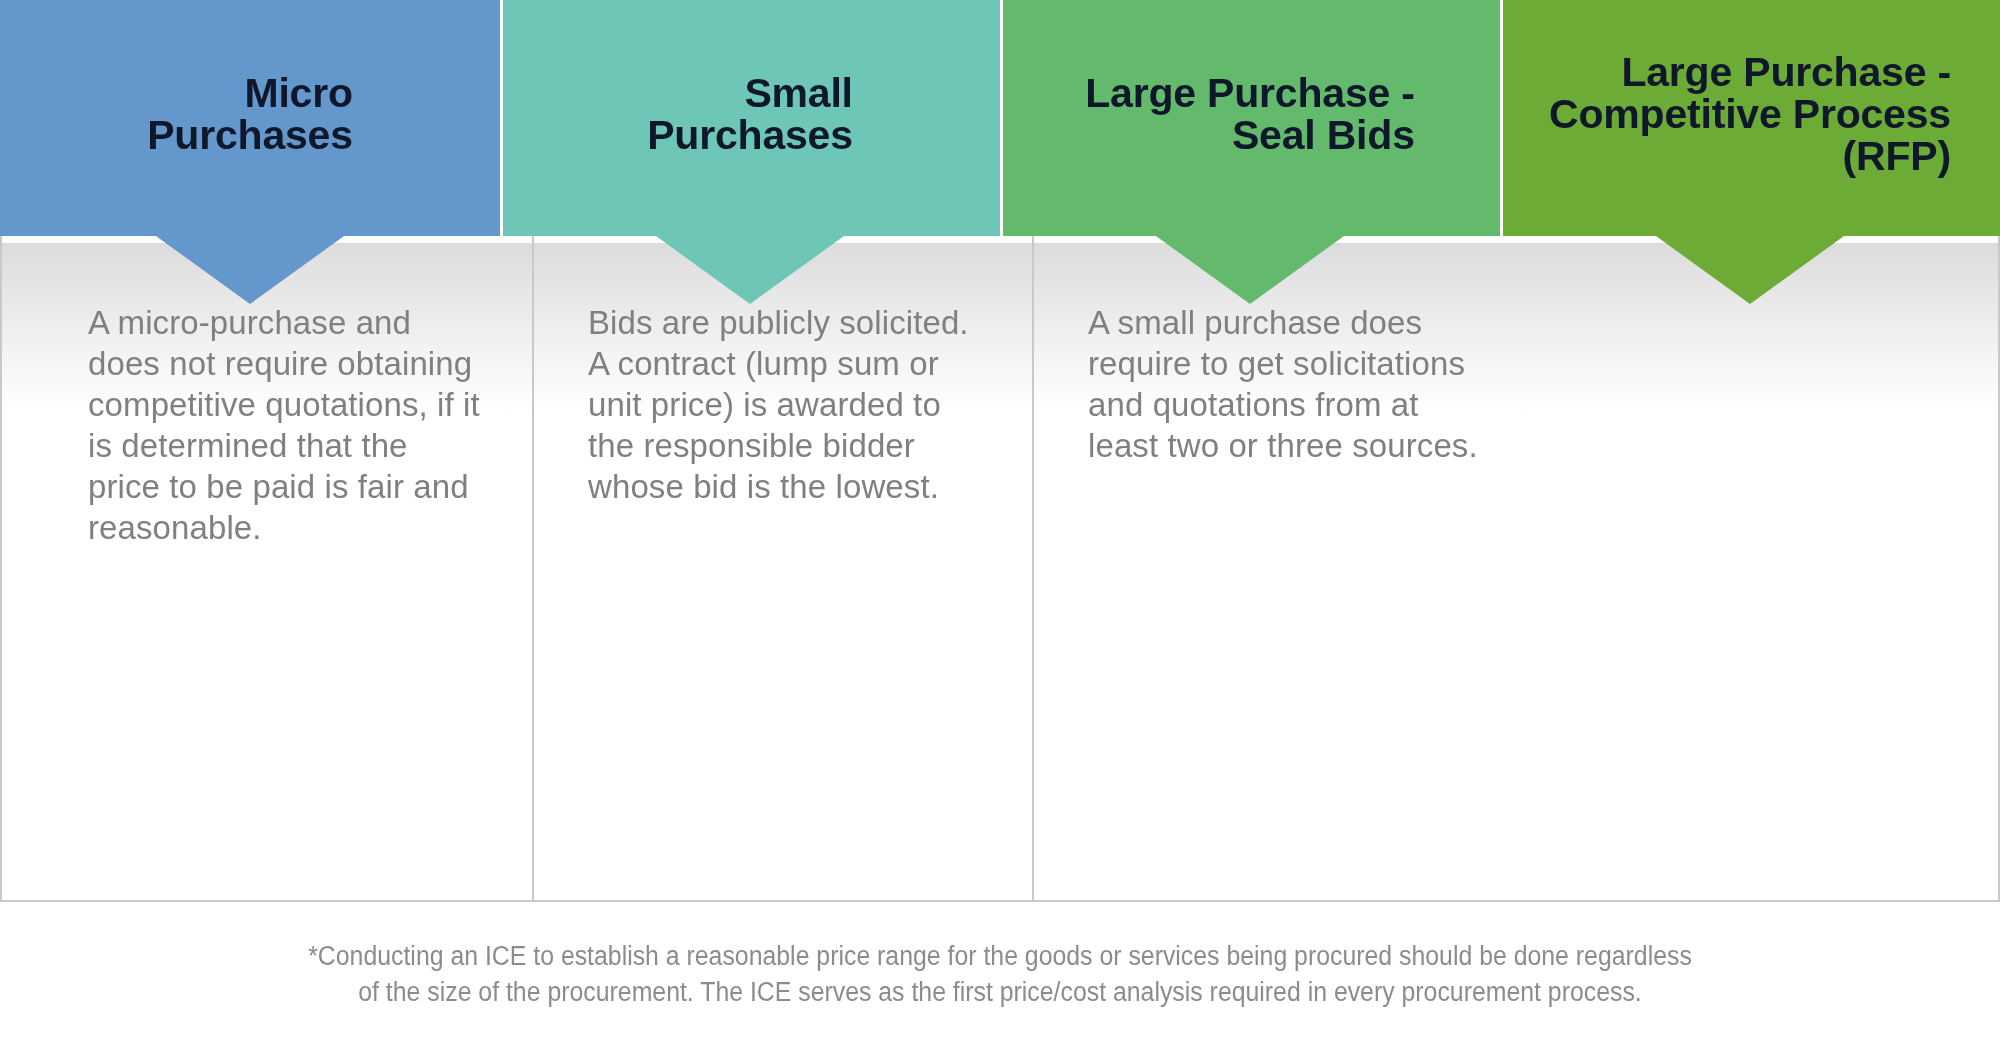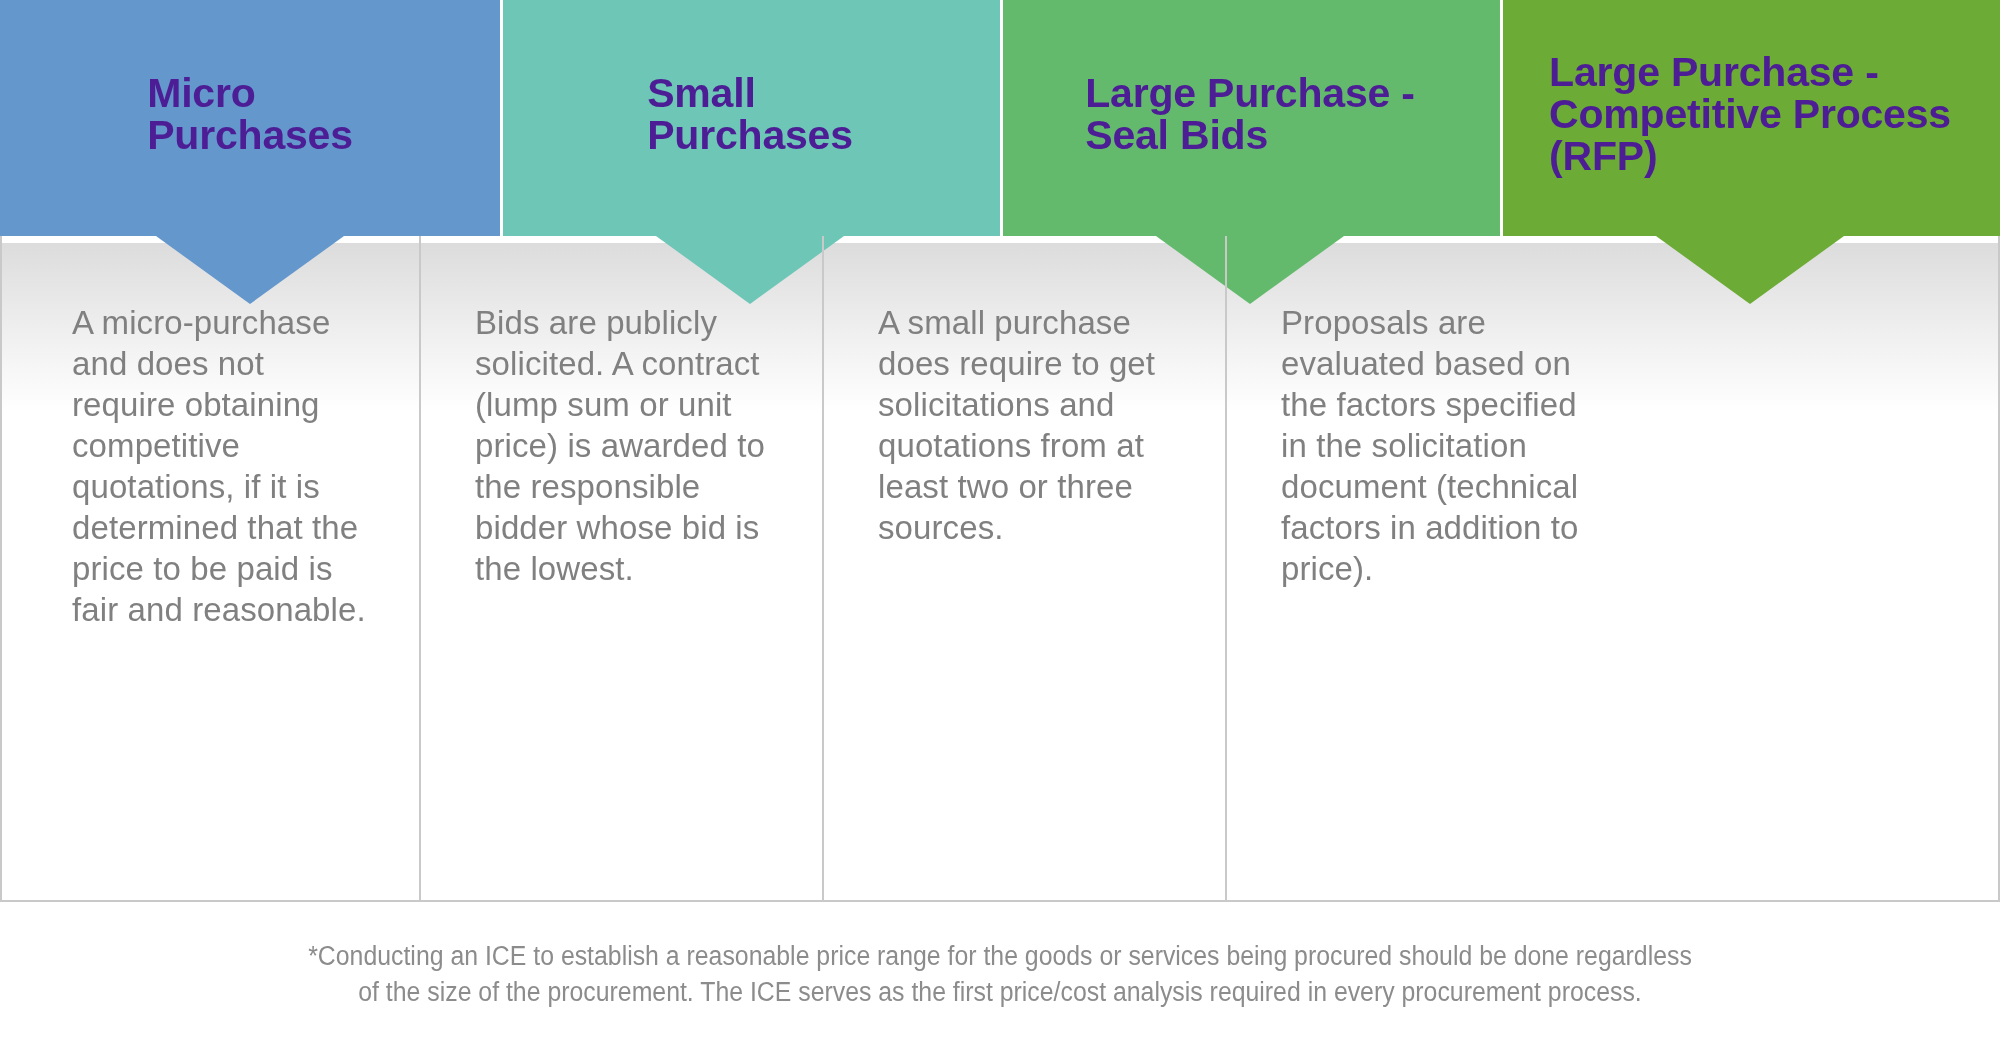--- a/index.html
+++ b/index.html
@@ -42,25 +42,25 @@
     position: absolute;
     left: 0;
     top: 0;
     width: 3px;
     height: 236px;
     background: #ffffff;
   }
   .header-col:first-child .sep { display: none; }
 
   .header-title {
-    color: #4c1d95;
+    color: #0f172a;
     font-size: 41px;
     font-weight: bold;
     line-height: 1.02;
-    text-align: left;
+    text-align: right;
     white-space: pre-line;
     letter-spacing: -0.2px;
   }
 
   
   .notch {
     position: absolute;
     left: 50%;
     top: 236px;
     transform: translateX(-50%);
@@ -77,25 +77,26 @@
     left: 0;
     top: 243px;
     width: 2000px;
     height: 170px;
     background: linear-gradient(to bottom, #dcdcdc 0%, #e9e9e9 35%, #f6f6f6 72%, #ffffff 100%);
   }
 
   
   .body-area {
     position: absolute;
-    left: 16px;
+    left: 0;
     top: 236px;
     width: 1612px;
     height: 665px;
     display: flex;
+    padding-left: 32px;
   }
   .body-col {
     position: relative;
     width: 500px;
     height: 665px;
     box-sizing: border-box;
     padding: 50px 44px 0 56px;
   }
   .divider {
     position: absolute;
@@ -209,24 +210,20 @@
     <div class="body-col">
       <div class="divider"></div>
       <p class="body-text">Bids are publicly solicited. A contract (lump sum or unit price) is awarded to the responsible bidder whose bid is the lowest.</p>
     </div>
 
     <div class="body-col">
       <div class="divider"></div>
       <p class="body-text">A small purchase does require to get solicitations and quotations from at least two or three sources.</p>
     </div>
 
-    <div class="body-col">
-      <div class="divider"></div>
-      <p class="body-text">Proposals are evaluated based on the factors specified in the solicitation document (technical factors in addition to price).</p>
-    </div>
   </div>
 
   <div class="edge-left"></div>
   <div class="edge-right"></div>
   <div class="bottom-rule"></div>
 
   <div class="footnote">
     <span>*Conducting an ICE to establish a reasonable price range for the goods or services being procured should be done regardless</span>
     <span>of the size of the procurement. The ICE serves as the first price/cost analysis required in every procurement process.</span>
   </div>

